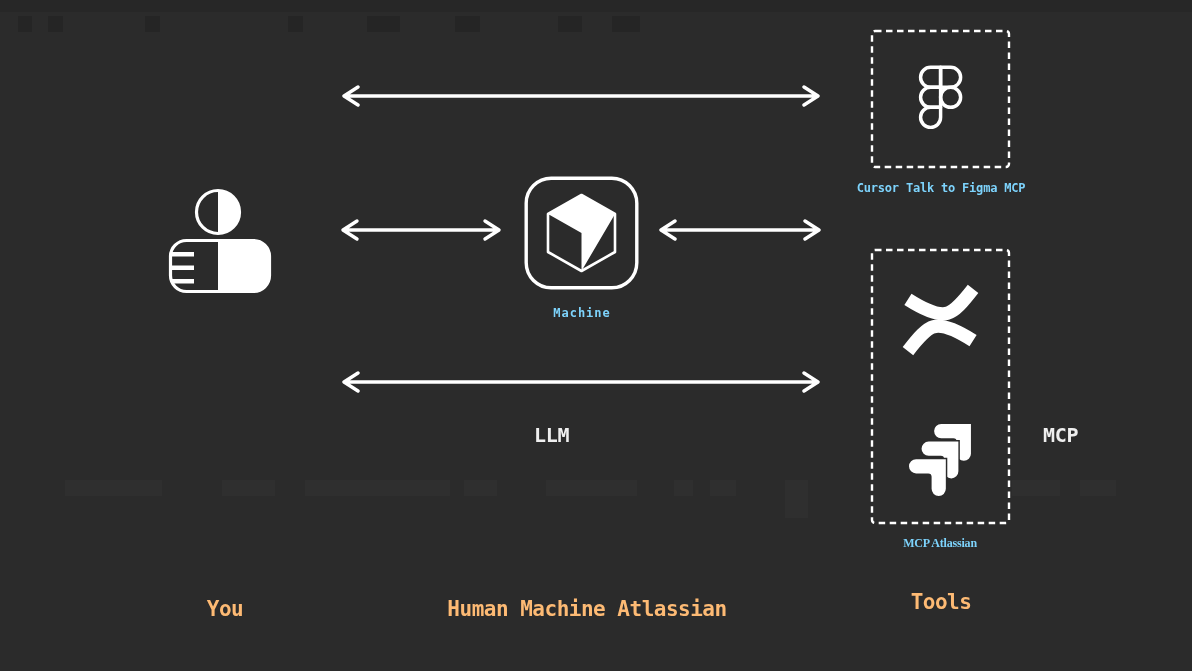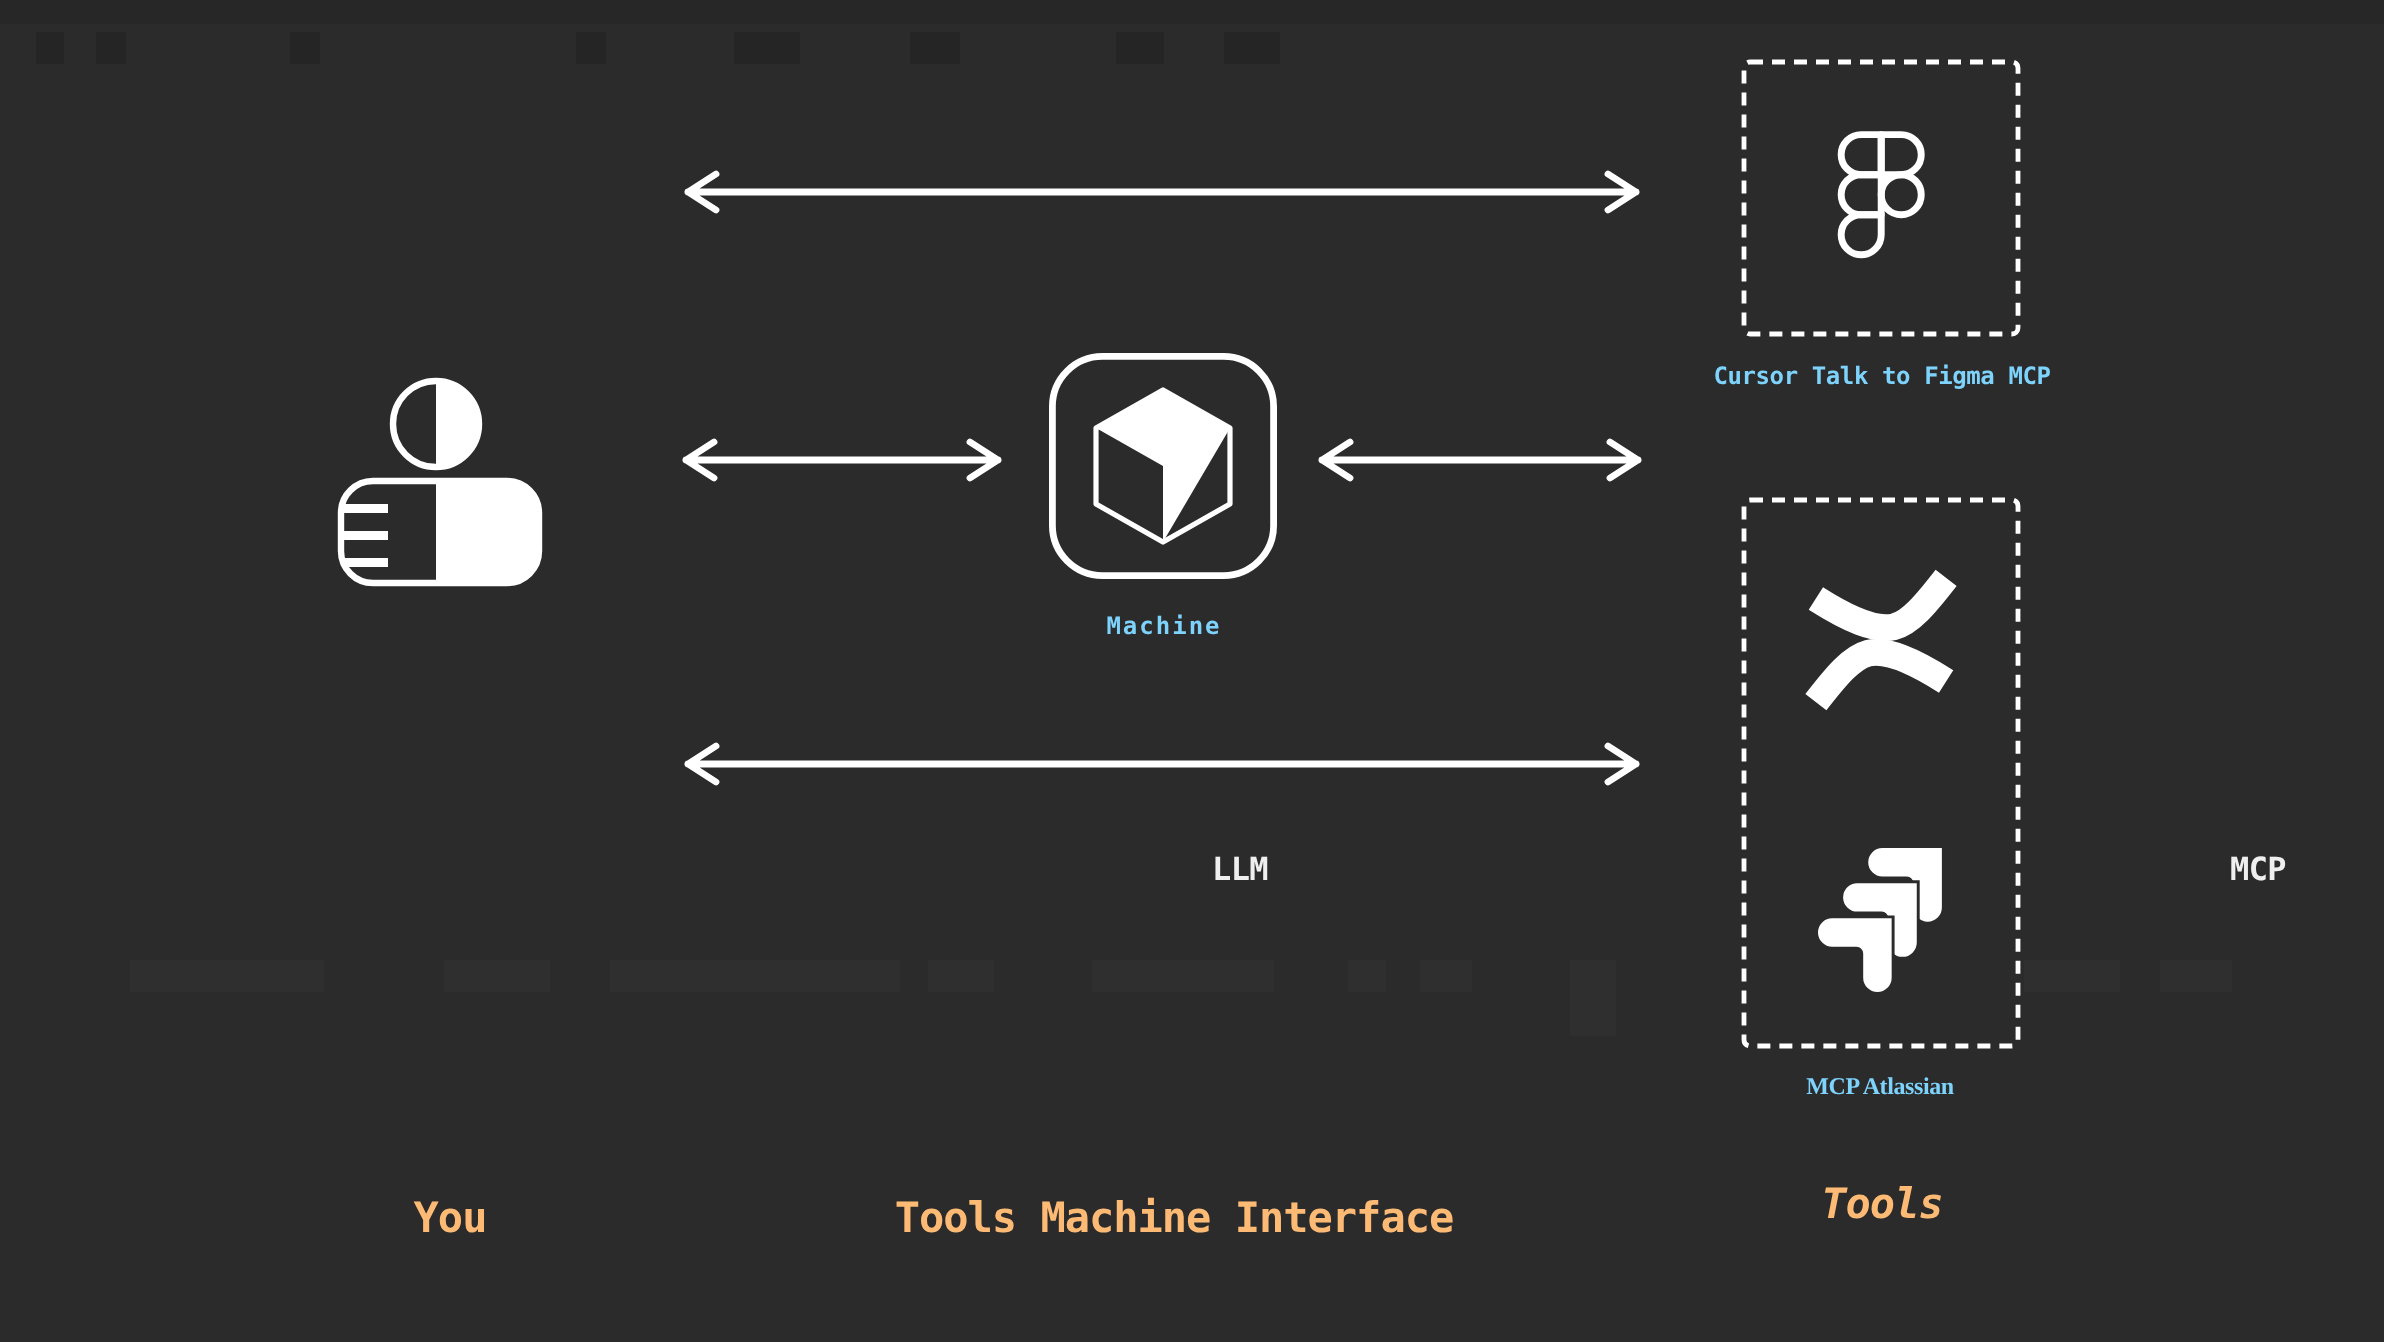--- a/index.html
+++ b/index.html
@@ -7,22 +7,22 @@
     position:relative;width:1192px;height:671px;background:#2b2b2b;
     overflow:hidden;font-family:"DejaVu Sans Mono",monospace;
   }
   .abs{position:absolute;}
   svg{display:block;}
   .label-sm{
     position:absolute;text-align:center;color:#7dd3fc;
     font-size:12px;font-weight:700;letter-spacing:-0.2px;line-height:14px;
   }
   .label-md{
-    position:absolute;text-align:right;color:#efefef;
-    font-size:16px;font-weight:700;letter-spacing:-0.3px;line-height:20px;
+    position:absolute;text-align:left;color:#efefef;
+    font-size:20px;font-weight:700;letter-spacing:-0.3px;line-height:20px;
   }
   .label-lg{
     position:absolute;text-align:center;color:#fdba74;
     font-size:21px;font-weight:700;letter-spacing:-0.5px;line-height:26px;
   }
   .tex{position:absolute;pointer-events:none;}
   .tex-light{background:rgba(255,255,255,0.022);}
   .tex-dark{background:rgba(0,0,0,0.12);}
 </style>
 </head>
@@ -108,16 +108,16 @@
       <path transform="translate(15,21)" d="M44,0 H8.5 A8.5,8.5 0 0 0 8.5,17 H23 A4,4 0 0 1 27,21 V35.5 A8.5,8.5 0 0 0 44,35.5 Z"></path>
       <path transform="translate(0,42)" d="M44,0 H8.5 A8.5,8.5 0 0 0 8.5,17 H23 A4,4 0 0 1 27,21 V35.5 A8.5,8.5 0 0 0 44,35.5 Z"></path>
     </g>
   </svg>
   <div class="label-sm" style="left:840px;top:536px;width:200px;font-family:Liberation Serif, serif;">MCP Atlassian</div>
 
   <div class="label-md" style="left:534px;top:425px;width:100px;">LLM</div>
   <div class="label-md" style="left:1043px;top:425px;width:100px;">MCP</div>
 
   <div class="label-lg" style="left:125px;top:596px;width:200px;">You</div>
-  <div class="label-lg" style="left:287px;top:596px;width:600px;">Tools Machine Interface</div>
-  <div class="label-lg" style="left:841px;top:589px;width:200px;font-style:italic;">Tools</div>
+  <div class="label-lg" style="left:287px;top:596px;width:600px;">Human Machine Atlassian</div>
+  <div class="label-lg" style="left:841px;top:589px;width:200px;">Tools</div>
 
 </div>
 
 </body></html>

